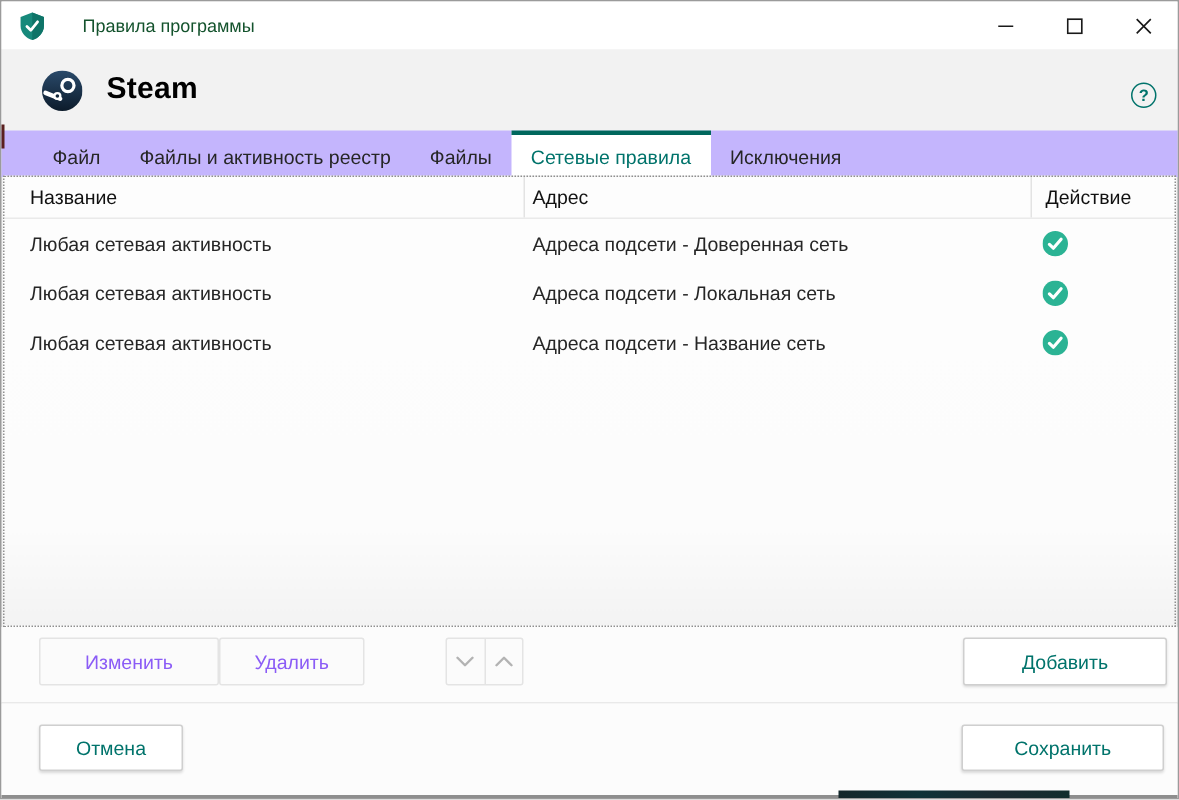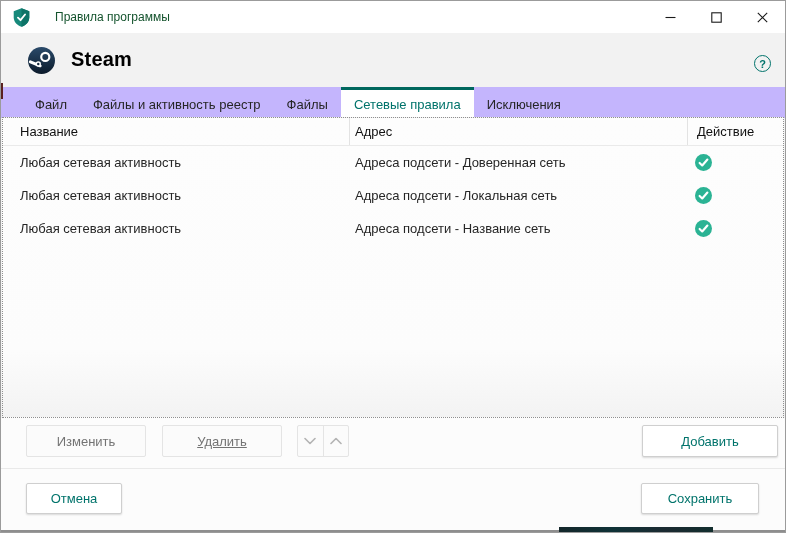--- a/index.html
+++ b/index.html
@@ -103,25 +103,25 @@
   .btn {
     position:absolute; top:7px; height:32px;
     background:#ffffff;
     border:1px solid #cfcfcf; border-radius:2px;
     font-size:13px; color:#00736b;
     display:flex; align-items:center; justify-content:center;
     box-shadow:0 1px 2px rgba(0,0,0,0.14);
     font-family:inherit;
   }
   .btn.disabled {
-    background:#fbfbfb; border-color:#e4e4e4; color:#737373;
+    background:#fbfbfb; border-color:#e4e4e4; color:#8b5cf6;
     box-shadow:none;
   }
   .btn-edit   { left:25px;  width:120px; }
-  .btn-delete { left:161px; width:120px;text-decoration:underline; }
+  .btn-delete { left:145px; width:97px; }
   .btn-add    { left:641px; width:136px; }
   .move-group {
     position:absolute; left:296px; top:7px; width:52px; height:32px;
     border:1px solid #e4e4e4; border-radius:2px; background:#fbfbfb;
     display:flex;
   }
   .move-half {
     flex:1; display:flex; align-items:center; justify-content:center;
   }
   .move-half + .move-half { border-left:1px solid #e4e4e4; }
@@ -129,21 +129,21 @@
 
   
   .footer-sep {
     position:absolute; left:0; right:0; top:467px; height:1px; background:#e9e9e9;
   }
   .footer {
     position:absolute; left:0; right:0; top:468px; height:63px;
     background:#fcfcfc;
   }
   .btn-cancel { left:25px;  top:14px; width:96px; height:31px; }
-  .btn-save   { left:640px; top:14px; width:118px; height:31px; }
+  .btn-save   { left:640px; top:14px; width:135px; height:31px; }
 
   
   .bottom-edge {
     position:absolute; left:0; right:0; bottom:0; height:2px; background:#8e8e8e;
   }
   .bottom-dark-strip {
     position:absolute; left:558px; width:154px; bottom:0; height:5px;
     background:linear-gradient(90deg,#14272b,#0f3237 35%,#1b2a31 70%,#122e2e);
   }
   .left-bleed {

